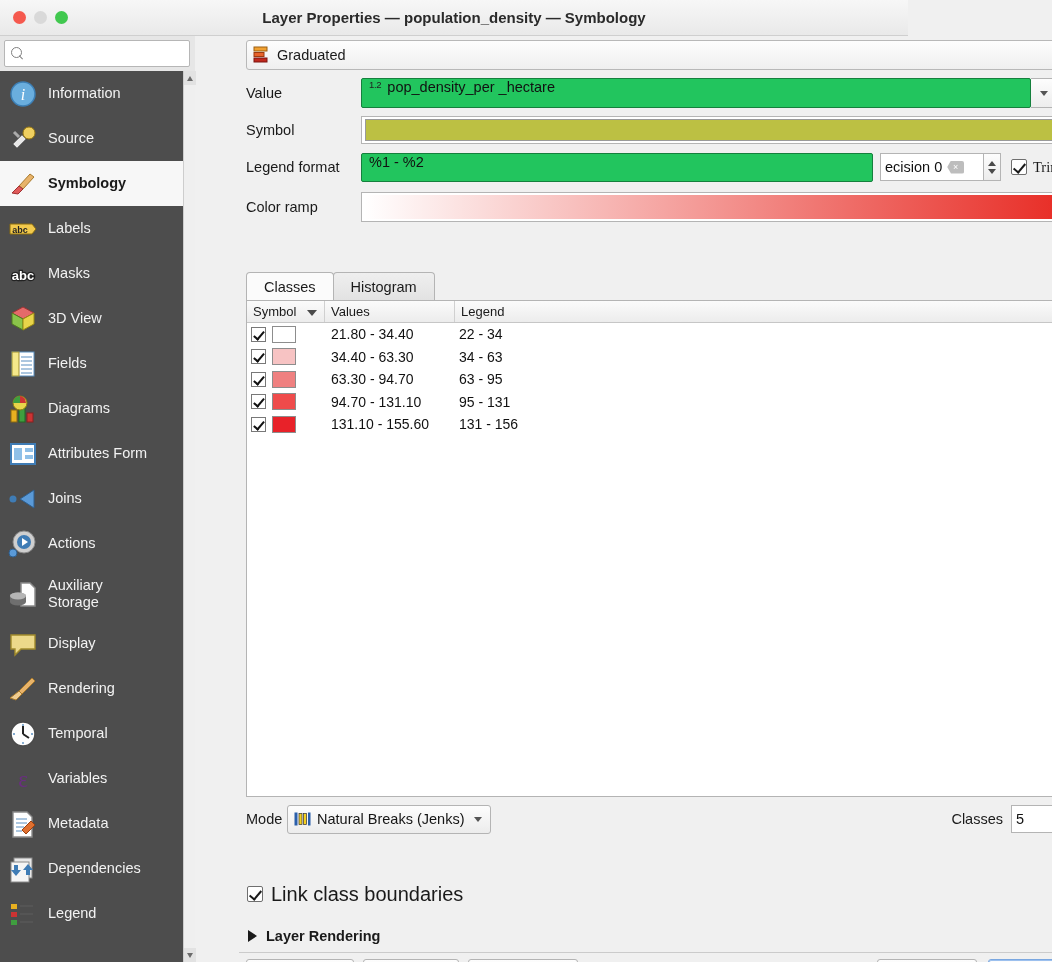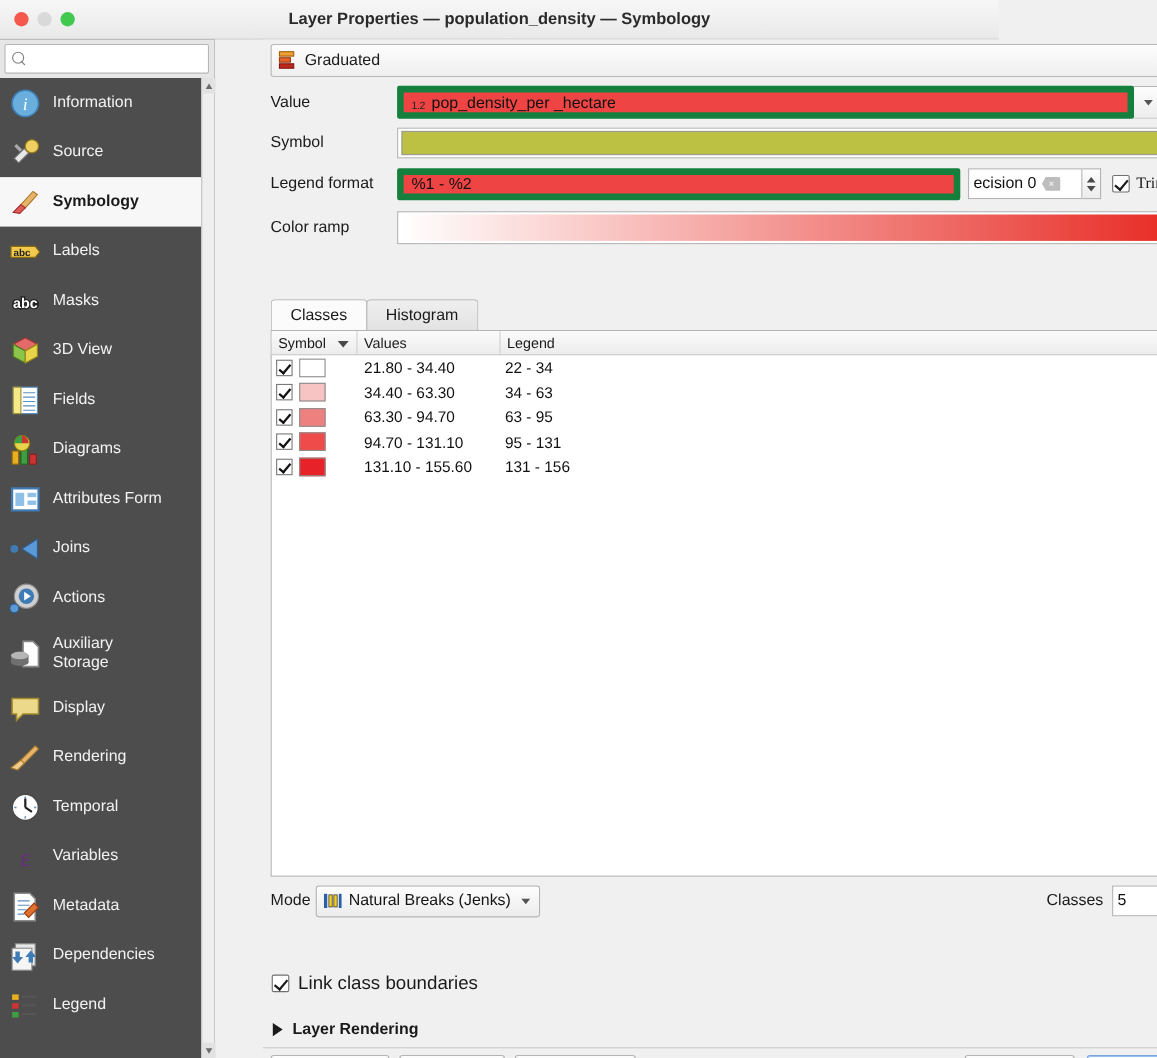--- a/index.html
+++ b/index.html
@@ -126,22 +126,22 @@
     border-left: 4px solid transparent; border-right: 4px solid transparent;
     border-top: 5px solid #555;
   }
 
   .row { position: absolute; left: 0; width: 857px; display: flex; align-items: center; }
   .row .rlabel {
     width: 122px; padding-left: 7px; font-size: 14.5px; color: #1a1a1a;
   }
 
   .txtbox {
-    background: #ef4444; border: 6px solid #15803d; border-radius: 2px;
-    height: 28px; display: flex; align-items: flex-end; padding: 0 7px;
+    background: #22c55e; border: 1px solid #15803d; border-radius: 2px;
+    height: 28px; display: flex; align-items: flex-start; padding: 0 7px;
     font-size: 14.5px; color: #111;
   }
   .combobtn {
     width: 26px; height: 28px; position: relative;
     background: linear-gradient(#fdfdfd, #ededed);
     border: 1px solid #b4b4b4; border-left: none; border-radius: 0 2px 2px 0;
   }
   .combobtn .caret { right: 8px; }
 
   .numicon {
@@ -667,21 +667,21 @@
         <div class="spin-arrows" style="margin-left:-8px;">
           <i class="up"></i>
           <i class="dn"></i>
         </div>
       </div>
     </div>
 
 
     <div class="row" style="top:845px;height:26px;">
       <span class="chk on" style="margin-left:8px;"></span>
-      <span style="font-size:17px;color:#1a1a1a;margin-left:8px;">Link class boundaries</span>
+      <span style="font-size:20px;color:#1a1a1a;margin-left:8px;">Link class boundaries</span>
     </div>
 
     <div class="row" style="top:886px;height:28px;">
       <span class="tri" style="margin-left:9px;"></span>
       <span style="font-size:14.5px;font-weight:bold;color:#1a1a1a;margin-left:9px;">Layer Rendering</span>
     </div>
 
     <div class="sep-line" style="top:916px;"></div>
 
     <div class="row" style="top:921px;height:34px;">

